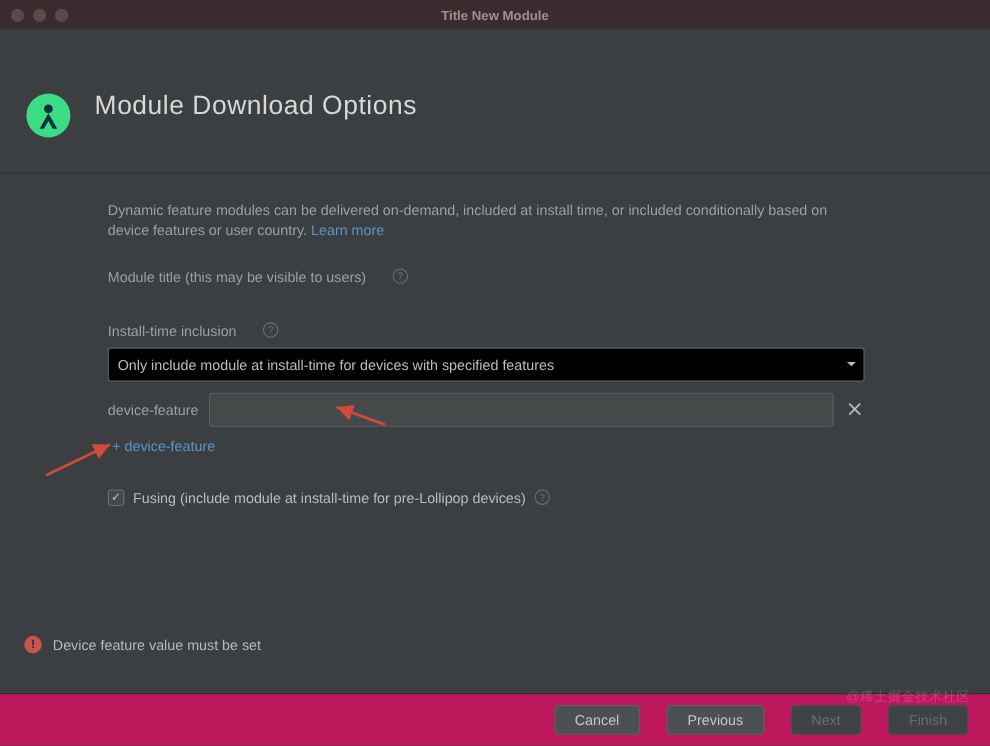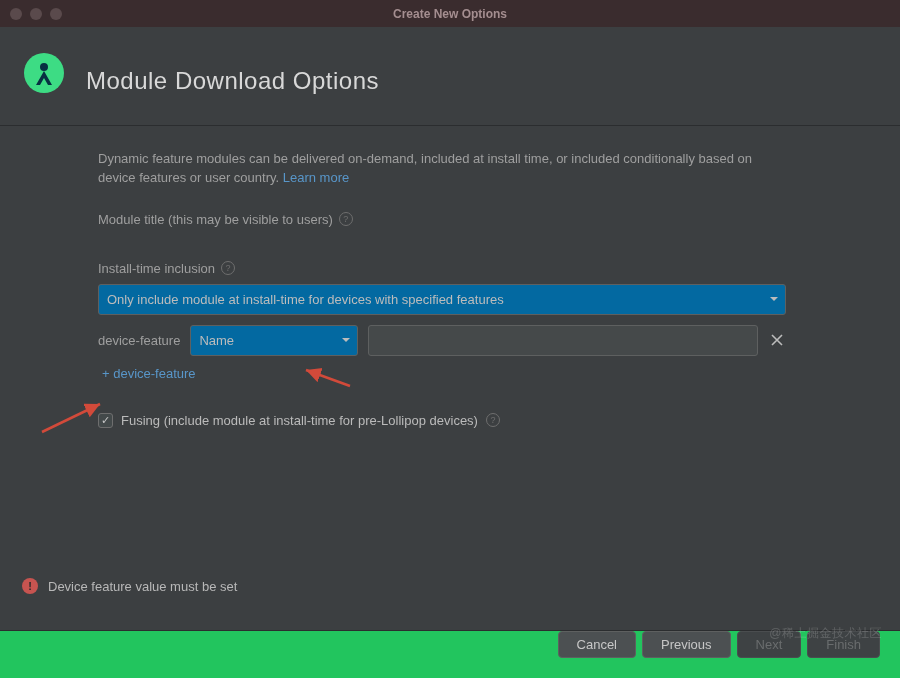--- a/index.html
+++ b/index.html
@@ -37,23 +37,24 @@
     font-weight: 600;
     font-size: 12px;
     pointer-events: none;
   }
 
   
   .header {
     background: #3c3f41;
     padding: 24px 22px 30px 22px;
     display: flex;
-    align-items: flex-end;
+    align-items: flex-start;
     gap: 20px;
     border-bottom: 1px solid #2b2d2f;
+    margin-top: 32px;
   }
   .header h1 {
     color: #d8d8d8;
     font-weight: 400;
     font-size: 24px;
     letter-spacing: 0.5px;
   }
   .app-logo {
     width: 44px; height: 44px; position: relative;
   }
@@ -62,21 +63,21 @@
   .content {
     padding: 24px 114px 0 98px;
   }
   .desc { color: #9f9f9f; line-height: 1.45; margin-bottom: 24px; }
   .link { color: #5896c9; cursor: pointer; }
 
   .form-label {
     color: #9f9f9f;
     display: flex;
     align-items: center;
-    gap: 6px;
+    gap: 24px;
     margin-bottom: 8px;
   }
   .help-icon {
     width: 14px; height: 14px; border: 1px solid #6e6e6e;
     border-radius: 50%;
     display: inline-flex; align-items: center; justify-content: center;
     font-size: 9px; color: #6e6e6e;
   }
 
   .text-input {
@@ -88,21 +89,21 @@
     padding: 7px 8px;
     font-size: 13px;
     font-family: inherit;
   }
   .text-input::placeholder { color: #9a9a9a; }
 
   .section-gap { height: 26px; }
 
   .select {
     width: 100%;
-    background: #0369a1;
+    background: #000000;
     border: 1px solid #5e6060;
     border-radius: 3px;
     color: #bcbcbc;
     padding: 7px 24px 7px 8px;
     font-size: 13px;
     font-family: inherit;
     appearance: none;
     position: relative;
   }
   .select-wrap { position: relative; }
@@ -175,26 +176,26 @@
     display: inline-flex; align-items: center; justify-content: center;
     font-size: 11px; font-weight: 700;
   }
 
   
   .footer {
     position: absolute;
     left: 0; right: 0; bottom: 0;
     height: 48px;
     border-top: 1px solid #2b2d2f;
-    background: #22c55e;
-    display: flex;
-    align-items: flex-start;
+    background: #be185d;
+    display: flex;
+    align-items: center;
     justify-content: flex-end;
     padding: 0 20px;
-    gap: 6px;
+    gap: 24px;
   }
   .btn {
     background: #4c5052;
     border: 1px solid #5e6060;
     color: #c7c7c7;
     padding: 5px 18px;
     border-radius: 4px;
     font-size: 13px;
     cursor: pointer;
   }
@@ -224,21 +225,21 @@
 </style>
 </head>
 <body>
 
 <div class="titlebar">
   <div class="traffic">
     <div class="dot"></div>
     <div class="dot"></div>
     <div class="dot"></div>
   </div>
-  <div class="title">Create New Options</div>
+  <div class="title">Title New Module</div>
 </div>
 
 <div class="header">
   <div class="app-logo">
     <svg width="44" height="44" viewBox="0 0 44 44">
       <circle cx="22" cy="22" r="20" fill="#3ddc84"></circle>
       <path d="M22 12 a4 4 0 1 1 0 8 a4 4 0 1 1 0 -8 M22 20 l-8 14 h4 l4 -7 l4 7 h4 z" fill="#083042"></path>
     </svg>
   </div>
   <h1>Module Download Options</h1>
@@ -263,24 +264,20 @@
     <span>Install-time inclusion</span>
     <span class="help-icon">?</span>
   </div>
   <div class="select-wrap">
     <div class="select">Only include module at install-time for devices with specified features</div>
     <div class="caret"></div>
   </div>
 
   <div class="device-row">
     <span class="lab">device-feature</span>
-    <div class="select-wrap name-select">
-      <div class="select">Name</div>
-      <div class="caret"></div>
-    </div>
     <input class="text-input val-input" value="" style="">
     <div class="x">
       <svg width="12" height="12" viewBox="0 0 12 12">
           <path d="M1 1 L11 11 M11 1 L1 11" stroke="#bcbcbc" stroke-width="1.6"></path>
         </svg>
     </div>
   </div>
 
   <span class="add-feature">+ device-feature</span>
 

